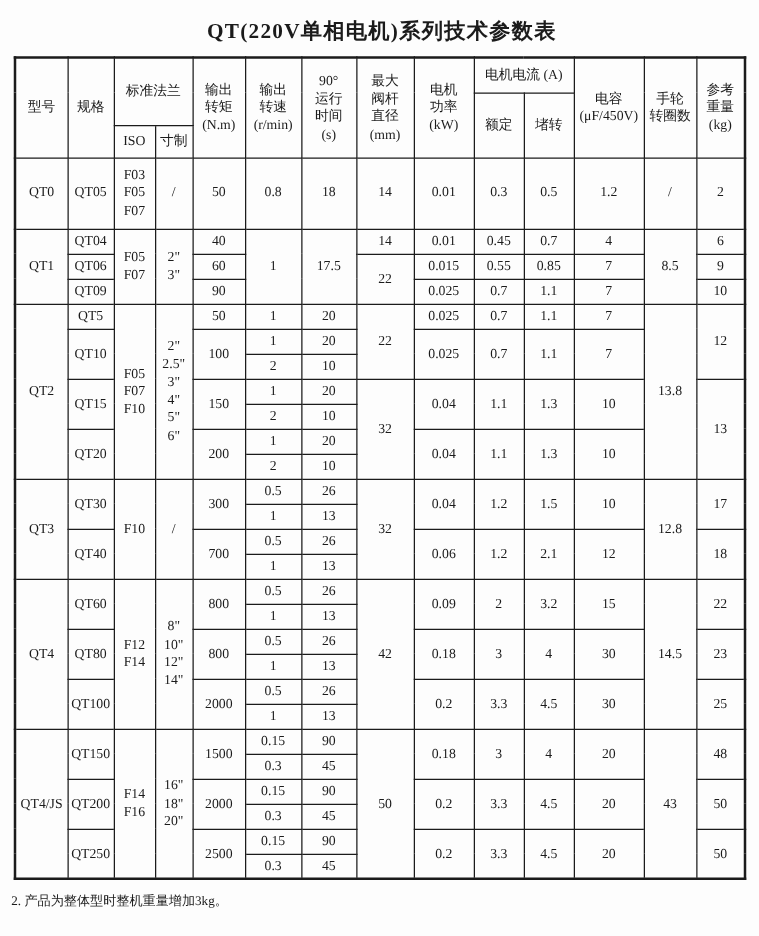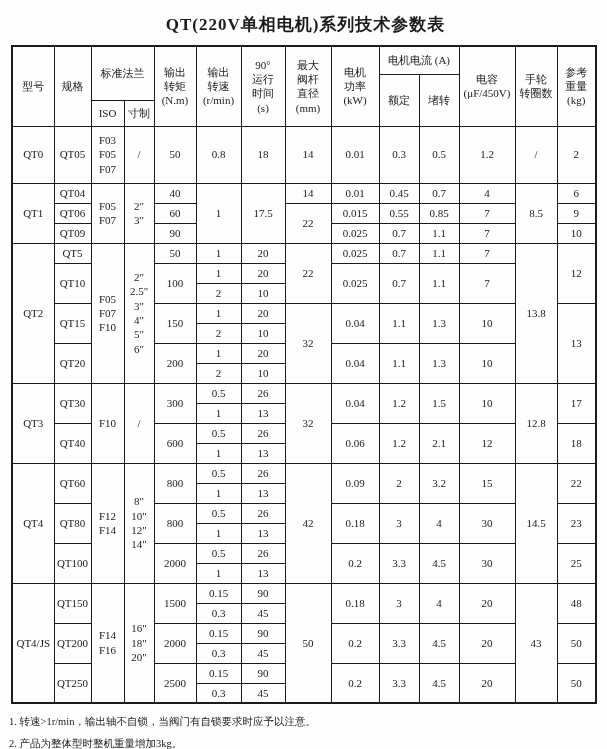--- a/index.html
+++ b/index.html
@@ -239,21 +239,21 @@
           <td rowspan="2">10</td>
           <td rowspan="4">12.8</td>
           <td rowspan="2">17</td>
         </tr>
         <tr>
           <td>1</td>
           <td>13</td>
         </tr>
         <tr>
           <td rowspan="2">QT40</td>
-          <td rowspan="2">600</td>
+          <td rowspan="2">700</td>
           <td>0.5</td>
           <td>26</td>
           <td rowspan="2">0.06</td>
           <td rowspan="2">1.2</td>
           <td rowspan="2">2.1</td>
           <td rowspan="2">12</td>
           <td rowspan="2">18</td>
         </tr>
         <tr>
           <td>1</td>
@@ -363,16 +363,15 @@
           <td rowspan="2">50</td>
         </tr>
         <tr>
           <td>0.3</td>
           <td>45</td>
         </tr>
       </tbody>
   </table>
 
   <div class="notes">
-    <div>1. 转速&gt;1r/min，输出轴不自锁，当阀门有自锁要求时应予以注意。</div>
     <div>2. 产品为整体型时整机重量增加3kg。</div>
   </div>
 </div>
 
 </body></html>

